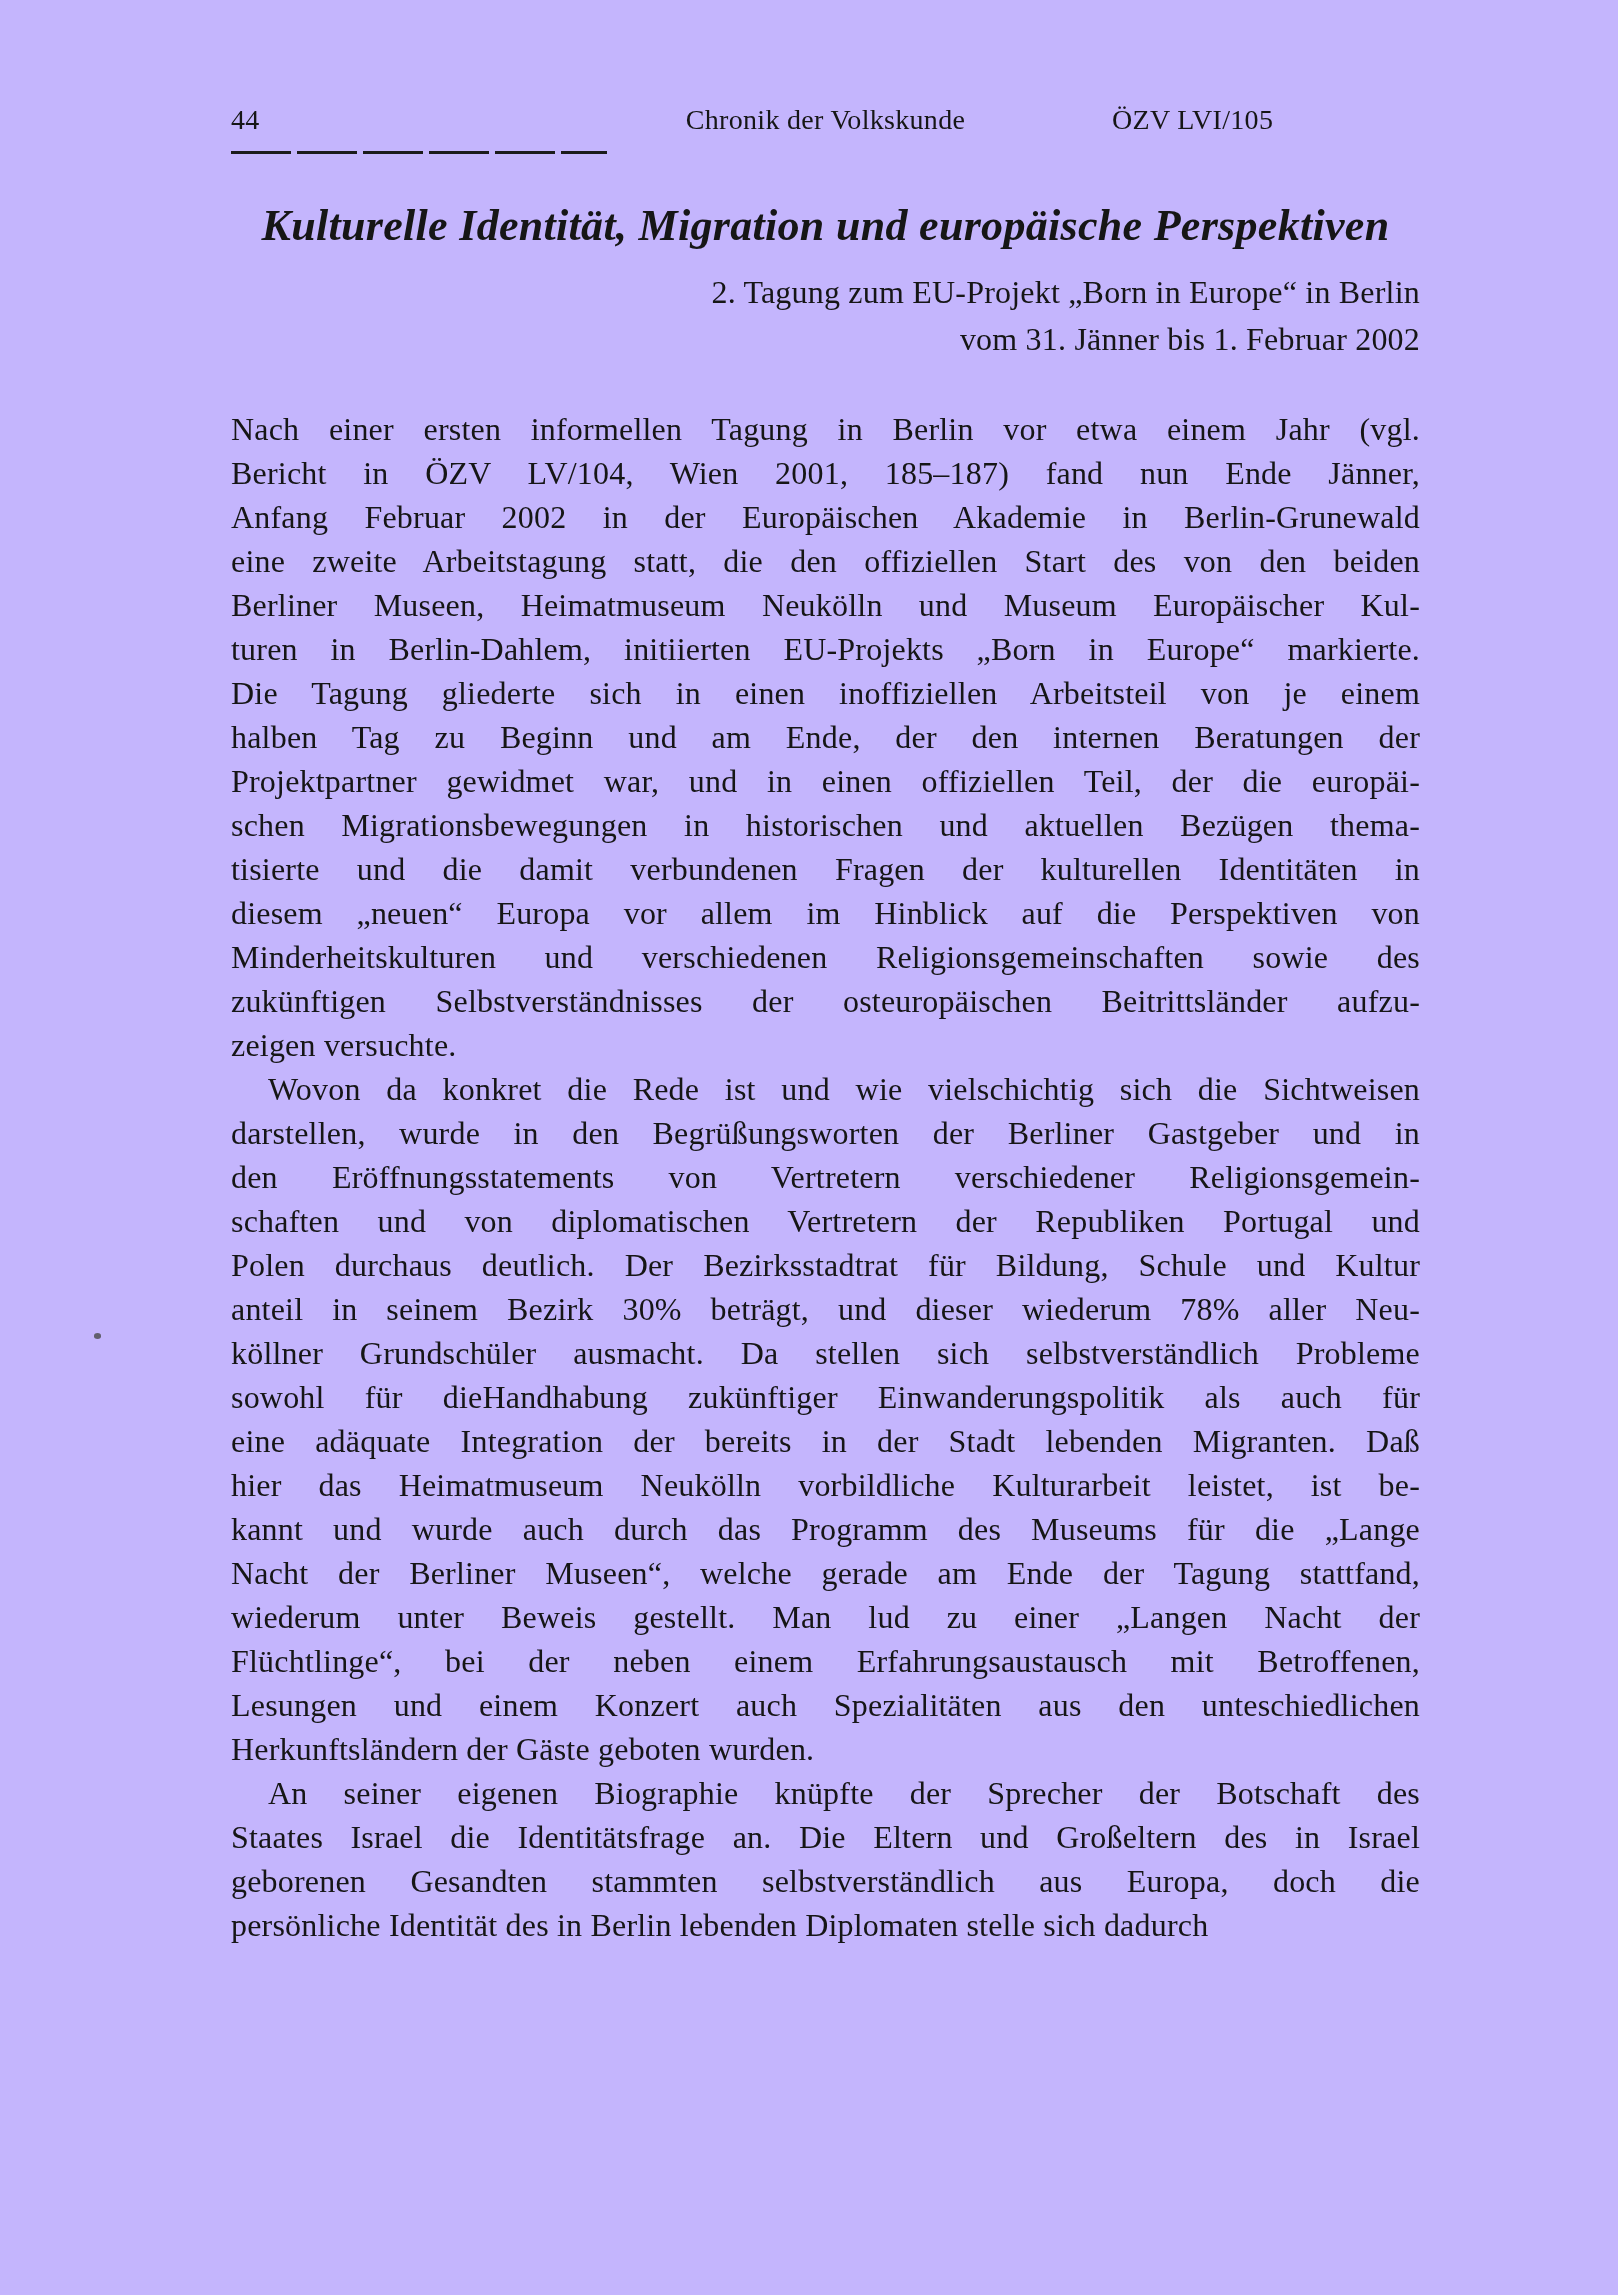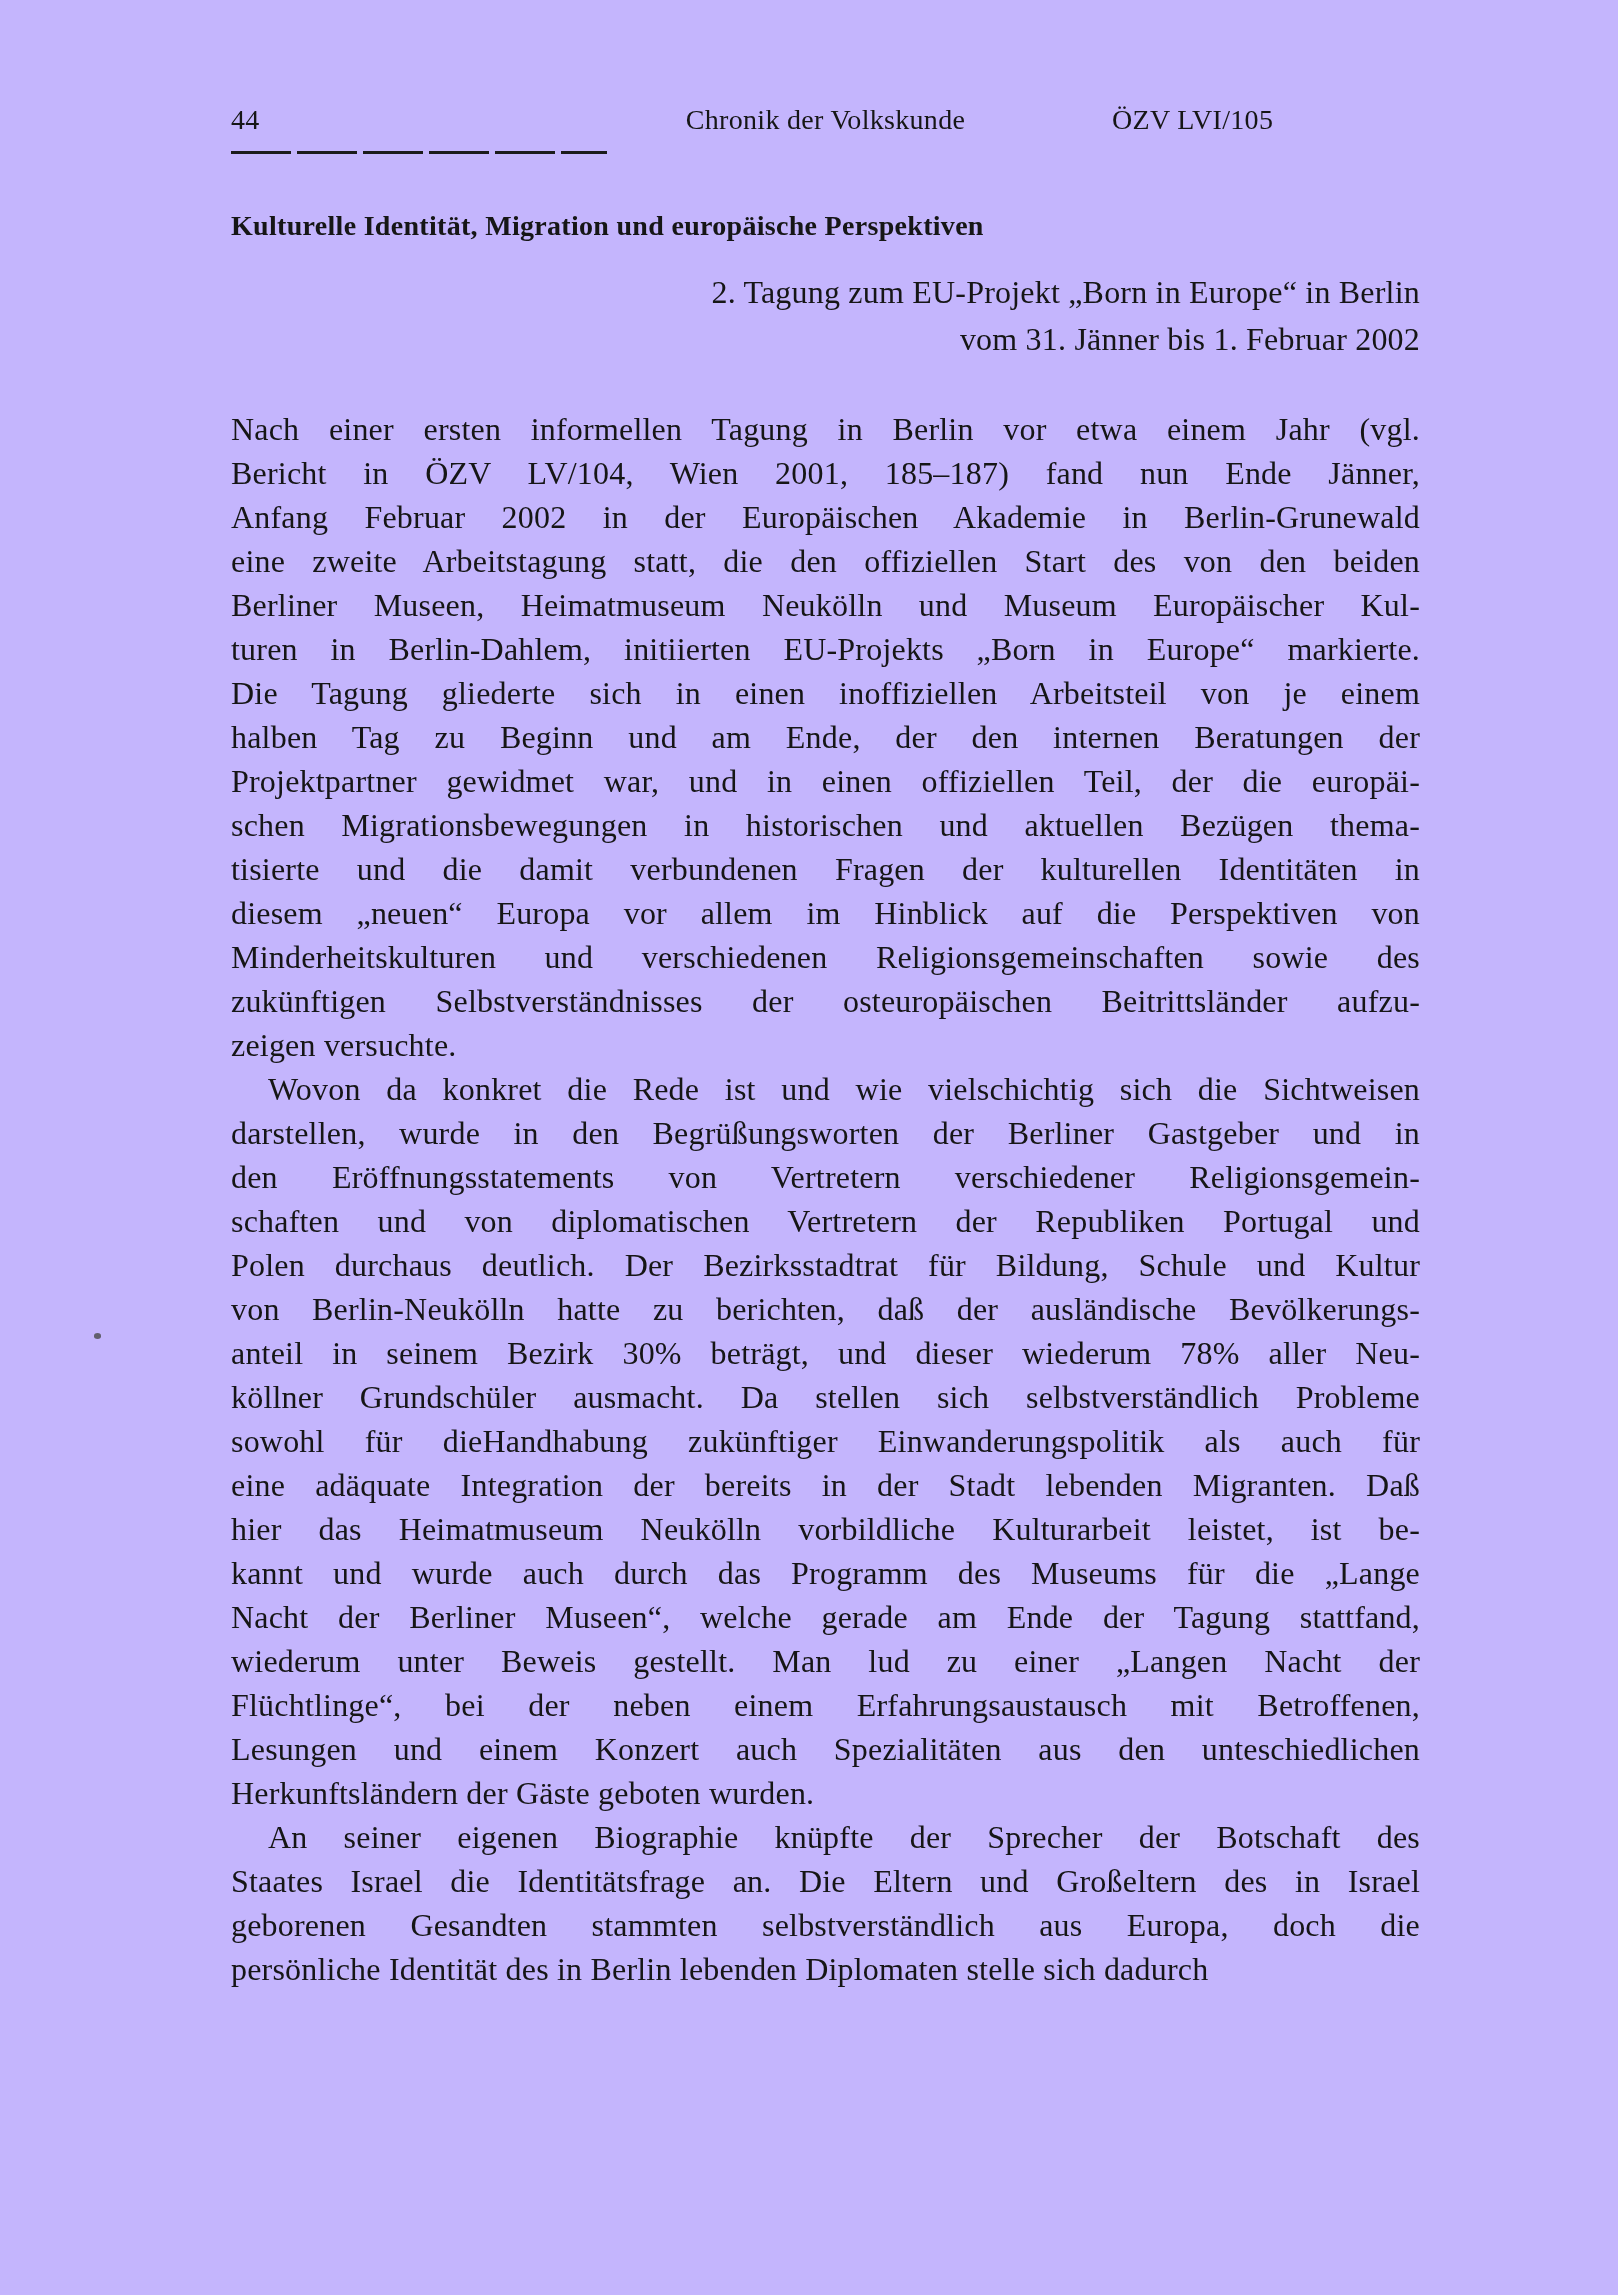--- a/index.html
+++ b/index.html
@@ -33,24 +33,26 @@
     margin-top: 14.6px;
     width: 376px;
     height: 3.2px;
     background: repeating-linear-gradient(90deg,
       #1b1b1b 0px, #1b1b1b 60px,
       rgba(0,0,0,0) 60px, rgba(0,0,0,0) 66px);
   }
   
   .title {
     margin: 49px 0 0 0;
-    font-size: 28px;
+    font-size: 44px;
     font-weight: bold;
+    text-align: center;
     letter-spacing: 0.3px;
     line-height: 45px;
+    font-style: italic;
   }
   .subtitle {
     margin-top: 21px;
     font-size: 32px;
     text-align: right;
     line-height: 47px;
     letter-spacing: 0.2px;
   }
   
   .body {
@@ -117,21 +119,20 @@
         <div class="line">Minderheitskulturen und verschiedenen Religionsgemeinschaften sowie des</div>
         <div class="line">zukünftigen Selbstverständnisses der osteuropäischen Beitrittsländer aufzu-</div>
         <div class="line last">zeigen versuchte.</div>
       </div>
       <div class="paragraph">
         <div class="line indent">Wovon da konkret die Rede ist und wie vielschichtig sich die Sichtweisen</div>
         <div class="line">darstellen, wurde in den Begrüßungsworten der Berliner Gastgeber und in</div>
         <div class="line">den Eröffnungsstatements von Vertretern verschiedener Religionsgemein-</div>
         <div class="line">schaften und von diplomatischen Vertretern der Republiken Portugal und</div>
         <div class="line">Polen durchaus deutlich. Der Bezirksstadtrat für Bildung, Schule und Kultur</div>
-        <div class="line">von Berlin-Neukölln hatte zu berichten, daß der ausländische Bevölkerungs-</div>
         <div class="line">anteil in seinem Bezirk 30% beträgt, und dieser wiederum 78% aller Neu-</div>
         <div class="line">köllner Grundschüler ausmacht. Da stellen sich selbstverständlich Probleme</div>
         <div class="line">sowohl für dieHandhabung zukünftiger Einwanderungspolitik als auch für</div>
         <div class="line">eine adäquate Integration der bereits in der Stadt lebenden Migranten. Daß</div>
         <div class="line">hier das Heimatmuseum Neukölln vorbildliche Kulturarbeit leistet, ist be-</div>
         <div class="line">kannt und wurde auch durch das Programm des Museums für die „Lange</div>
         <div class="line">Nacht der Berliner Museen“, welche gerade am Ende der Tagung stattfand,</div>
         <div class="line">wiederum unter Beweis gestellt. Man lud zu einer „Langen Nacht der</div>
         <div class="line">Flüchtlinge“, bei der neben einem Erfahrungsaustausch mit Betroffenen,</div>
         <div class="line">Lesungen und einem Konzert auch Spezialitäten aus den unteschiedlichen</div>

